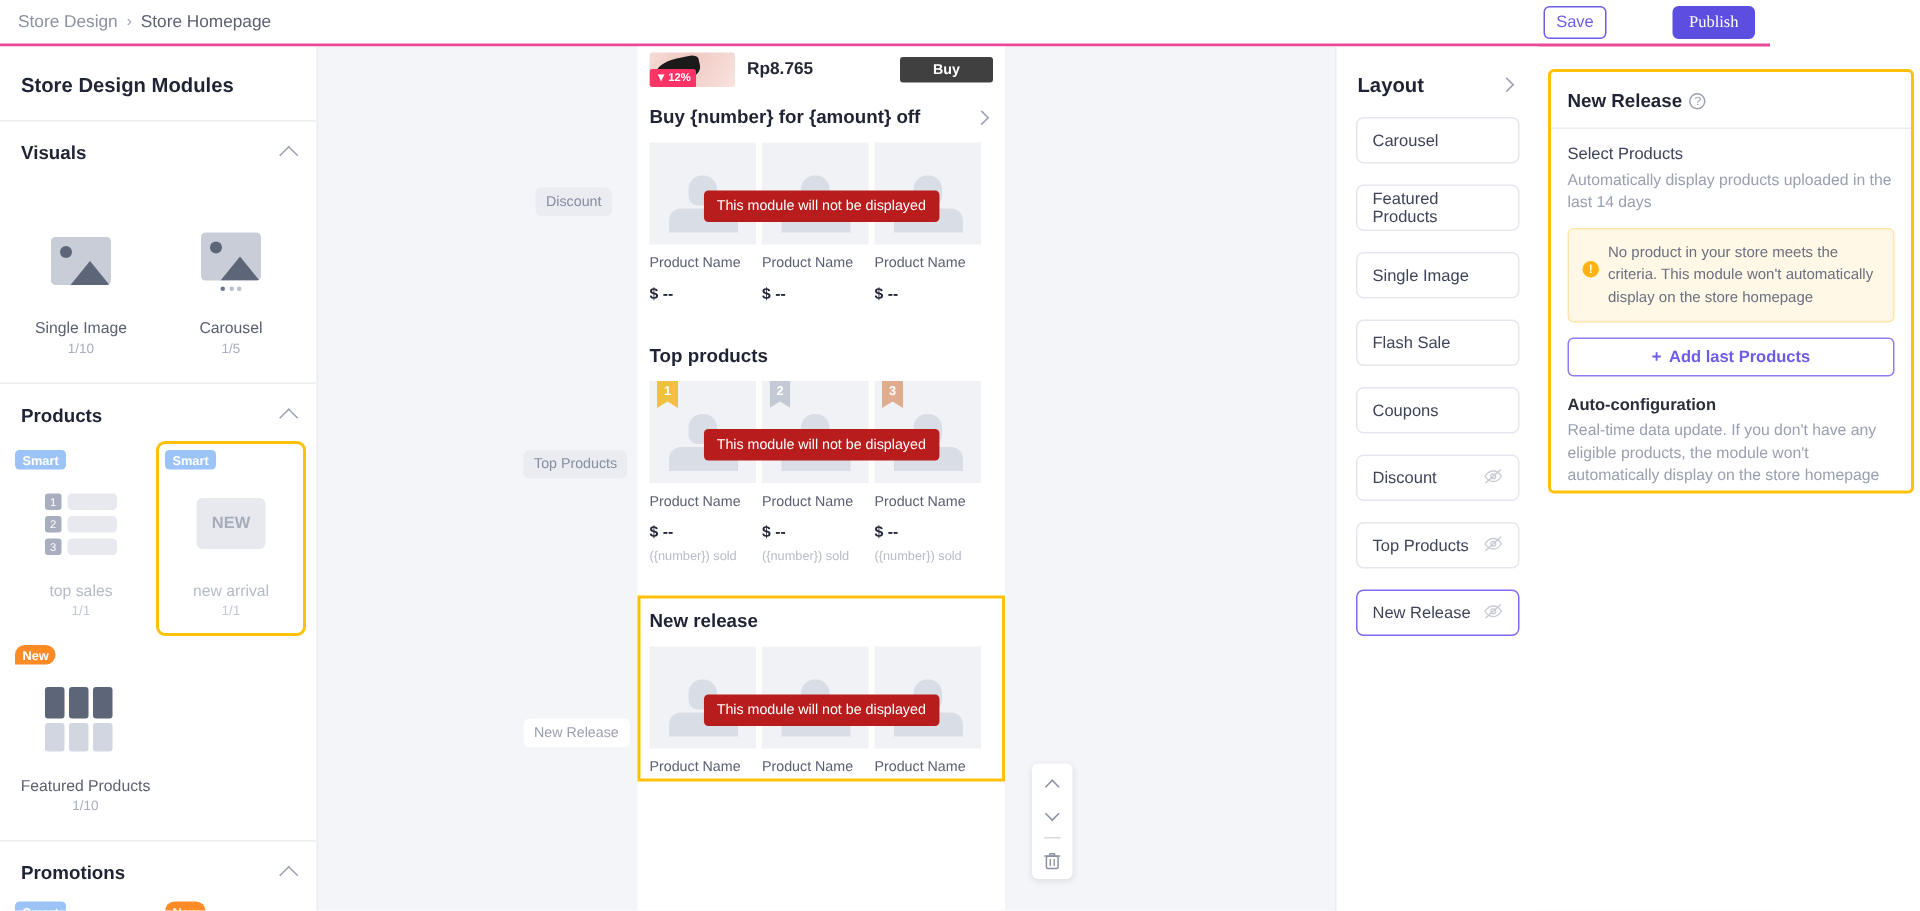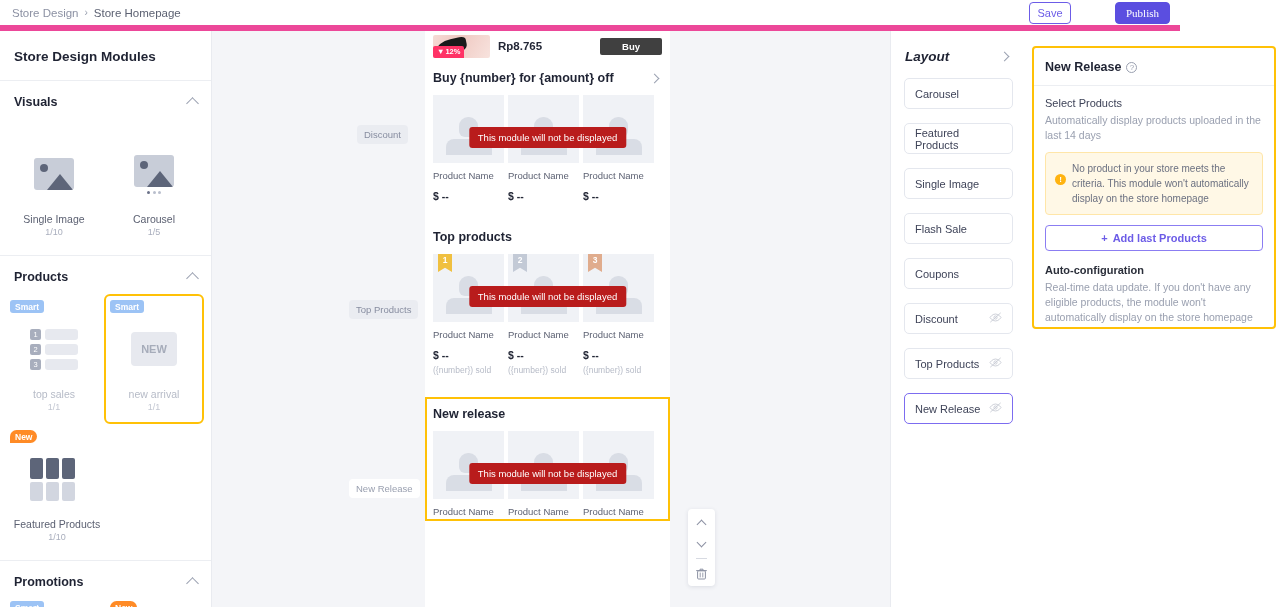--- a/index.html
+++ b/index.html
@@ -8,21 +8,21 @@
     font-family: "Liberation Sans", sans-serif;
     background: #ffffff;
     overflow: hidden;
     color: #2b2f3a;
   }
 
   
   .topbar {
     position: absolute; top: 0; left: 0; width: 1180px; height: 31px;
     background: #ffffff;
-    border-bottom: 6px solid #ec4899;
+    border-bottom: 2px solid #ec4899;
     display: flex; align-items: center;
   }
   .breadcrumb { position: absolute; left: 12px; display: flex; align-items: center; gap: 6px; font-size: 11.5px; }
   .bc-link { color: #8c91a3; }
   .bc-sep { color: #9aa0b0; font-size: 10px; }
   .bc-current { color: #5c6172; }
   .saved-text {
     position: absolute; left: 0; right: 0; text-align: center;
     font-size: 10.5px; color: #a9aebd;
   }
@@ -154,21 +154,21 @@
   .st-sep { width: 11px; height: 1px; background: #d7dae2; }
   .caret-up { width: 7px; height: 7px; border-left: 1.3px solid #8c91a3; border-top: 1.3px solid #8c91a3; transform: rotate(45deg); margin-top:3px; }
   .caret-down { width: 7px; height: 7px; border-right: 1.3px solid #8c91a3; border-bottom: 1.3px solid #8c91a3; transform: rotate(45deg); margin-bottom:3px; }
 
   
   .layoutpanel {
     position: absolute; top: 31px; left: 890px; width: 136px; height: 576px;
     background: #fff; border-left: 1px solid #e9ebf0; overflow: hidden;
   }
   .lp-head { display: flex; align-items: center; justify-content: space-between; padding: 18px 14px 14px 14px; }
-  .lp-title { font-size: 13.5px; font-weight: bold; color: #1f2333; font-style: italic; }
+  .lp-title { font-size: 13.5px; font-weight: bold; color: #1f2333; }
   .lp-item {
     height: 31px; margin: 0 13px 14px 13px; border: 1px solid #e4e7ee; border-radius: 5px;
     display: flex; align-items: center; padding: 0 10px; font-size: 11px; color: #3e4358; cursor: pointer;
     background: #fff;
   }
   .lp-item.active { border: 1.5px solid #7c6cf0; }
   .eye-off { margin-left: auto; opacity: .55; }
 
   
   .settings {

